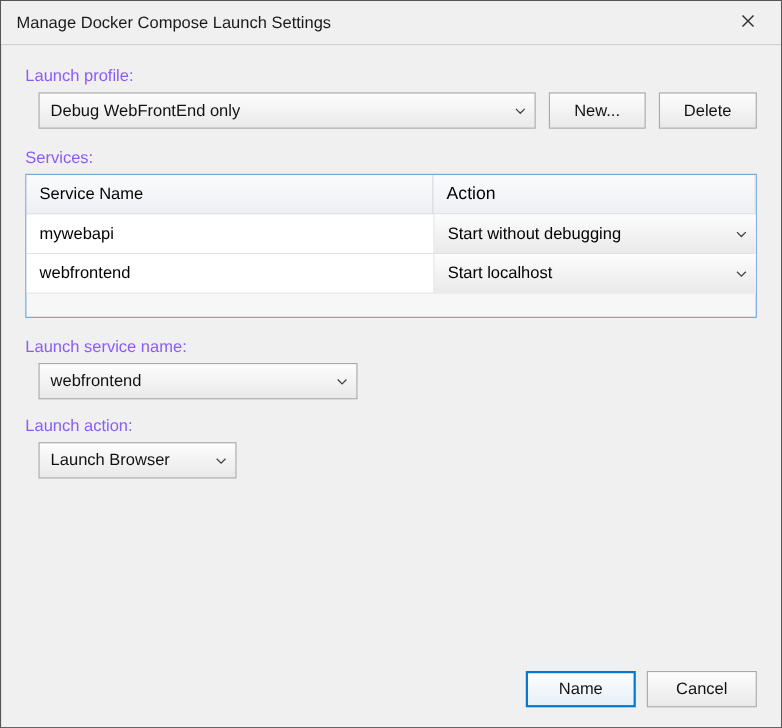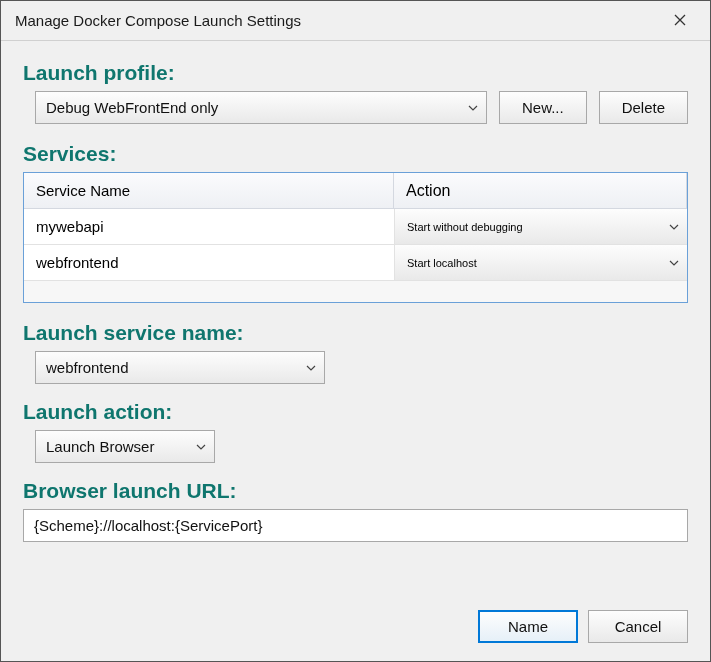--- a/index.html
+++ b/index.html
@@ -26,21 +26,21 @@
     width:40px; height:36px;
     display:flex; align-items:center; justify-content:center;
     color:#333; cursor:pointer;
   }
   .closebtn svg { width:12px; height:12px; }
   .body {
     flex:1;
     padding:20px 22px 18px 22px;
     display:flex; flex-direction:column;
   }
-  .label { font-size:21px; color:#0f766e; margin-bottom:6px;font-weight:bold; }
+  .label { font-size:15px; color:#8b5cf6; margin-bottom:6px; }
   .row { display:flex; gap:12px; align-items:center; margin-bottom:18px; }
   .row-profile .dropdown { flex:1; }
   .btn {
     height:33px;
     padding:0 22px;
     background:linear-gradient(#fdfdfd,#e9e9e9);
     border:1px solid #a8a8a8;
     font-size:15px; color:#111;
     cursor:pointer;
   }
@@ -79,21 +79,21 @@
   .gcol1 { width:370px; padding:0 12px; display:flex; align-items:center; font-size:15px; border-right:1px solid #e2e2e2; }
   .gcol2 { flex:1; display:flex; align-items:center; padding:0; }
   .hdr .gcol1, .hdr .gcol2 { padding:0 12px; border-right:1px solid #d4d8e0; }
   .actiondrop {
     flex:1; height:100%;
     border:none; border-left:1px solid #e2e2e2;
     background:linear-gradient(#fdfdfd,#e9e9e9);
     display:flex; align-items:center;
     padding:0 26px 0 12px;
     position:relative;
-    font-size:11px;
+    font-size:15px;
     cursor:pointer;
   }
   .actiondrop .chev { position:absolute; right:8px; top:50%; transform:translateY(-50%); width:10px; height:10px;}
   .actiondrop .chev svg { width:10px; height:10px; display:block; }
   .datarow { background:#fff; }
   .datarow .gcol1 { border-right:none; }
   .field-narrow { width:290px; }
   .field-med { width:180px; }
   .textinput {
     width:100%; height:33px;
@@ -195,24 +195,20 @@
       <div class="dropdown field-med">
         <span>Launch Browser</span>
         <span class="chev">
           <svg viewBox="0 0 10 10">
               <path d="M1 3 L5 7 L9 3" stroke="#444" stroke-width="1.2" fill="none"></path>
             </svg>
         </span>
       </div>
     </div>
 
-    <div class="section">
-      <div class="label">Browser launch URL:</div>
-      <input class="textinput" type="text" value="{Scheme}://localhost:{ServicePort}" style="">
-    </div>
 
     <div class="footer">
       <button class="btn primary">Name</button>
       <button class="btn">Cancel</button>
     </div>
 
   </div>
 </div>
 
 </body></html>

